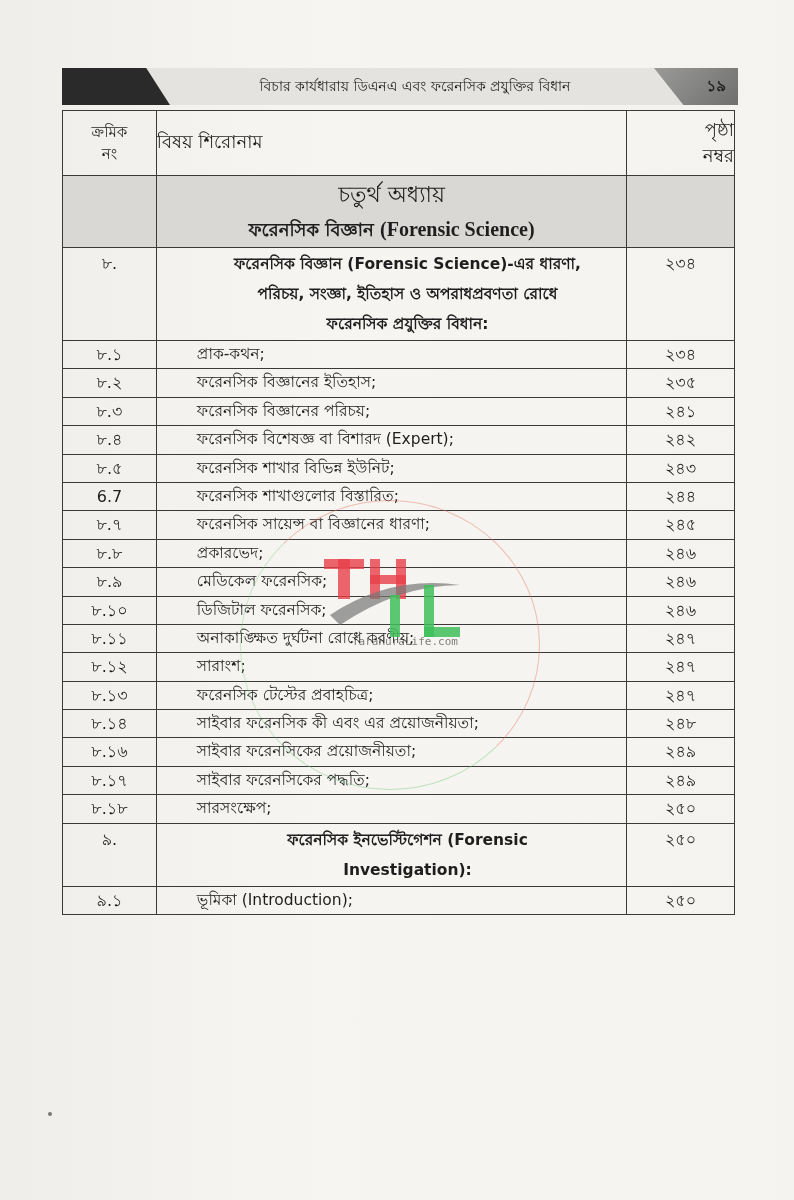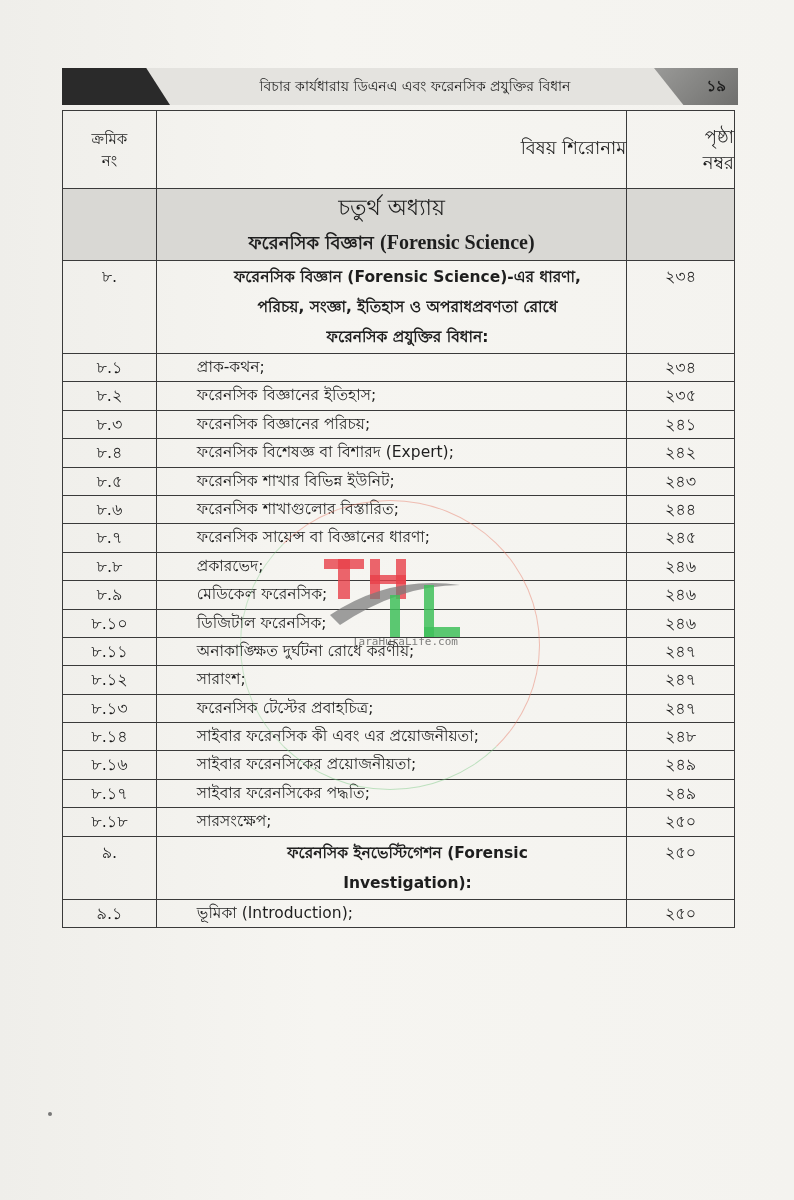--- a/index.html
+++ b/index.html
@@ -54,25 +54,25 @@
     .toc td, .toc th {
       border: 1.2px solid #3a3a3a;
       vertical-align: top;
       font-weight: normal;
     }
     .col-num { width: 94px; text-align: center; }
     .col-title { width: 471px; }
     .col-page { width: 108px; text-align: center; }
 
     .hdr th {
-      height: 78px; vertical-align: middle;
+      height: 65px; vertical-align: middle;
       font-family: "DejaVu Sans", sans-serif;
     }
     .hdr .col-num { font-size: 15px; line-height: 22px; }
-    .hdr .col-title { font-size: 18px; text-align: right; }
+    .hdr .col-title { font-size: 18px; text-align: left; }
     .hdr .col-page { font-size: 18px; line-height: 26px; text-align: right; }
 
     .chapter td {
       background: #d9d8d4;
       height: 68px;
       margin-left: 40px;
     }
     .chapter .ch-title {
       text-align: center;
       font-family: "DejaVu Sans", sans-serif;
@@ -194,21 +194,21 @@
           <td class="col-num">৮.৪</td>
           <td class="col-title">ফরেনসিক বিশেষজ্ঞ বা বিশারদ (Expert);</td>
           <td class="col-page">২৪২</td>
         </tr>
         <tr class="row">
           <td class="col-num">৮.৫</td>
           <td class="col-title">ফরেনসিক শাখার বিভিন্ন ইউনিট;</td>
           <td class="col-page">২৪৩</td>
         </tr>
         <tr class="row">
-          <td class="col-num">৮.৬</td>
+          <td class="col-num">6.7</td>
           <td class="col-title">ফরেনসিক শাখাগুলোর বিস্তারিত;</td>
           <td class="col-page">২৪৪</td>
         </tr>
         <tr class="row">
           <td class="col-num">৮.৭</td>
           <td class="col-title">ফরেনসিক সায়েন্স বা বিজ্ঞানের ধারণা;</td>
           <td class="col-page">২৪৫</td>
         </tr>
         <tr class="row">
           <td class="col-num">৮.৮</td>

